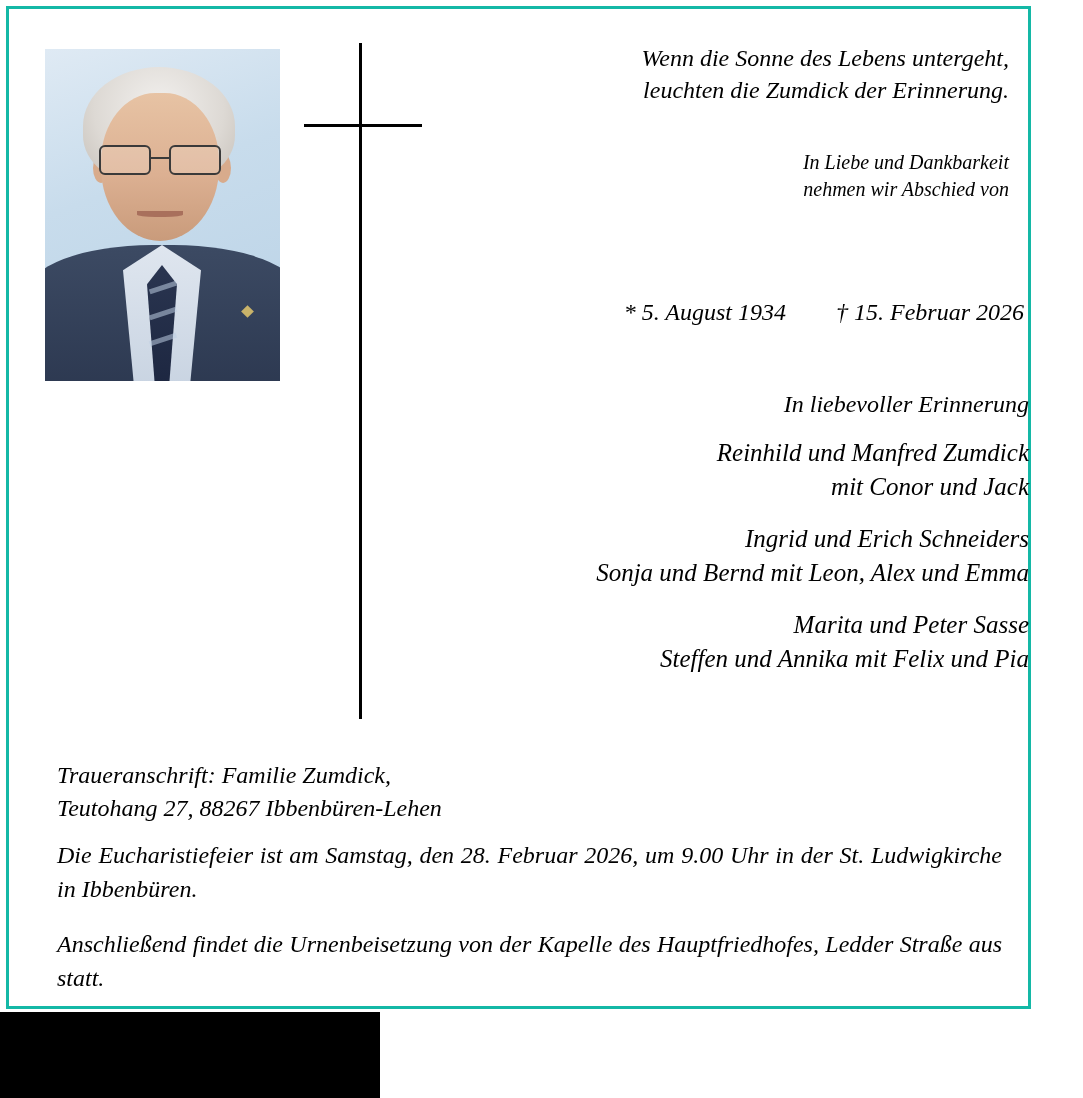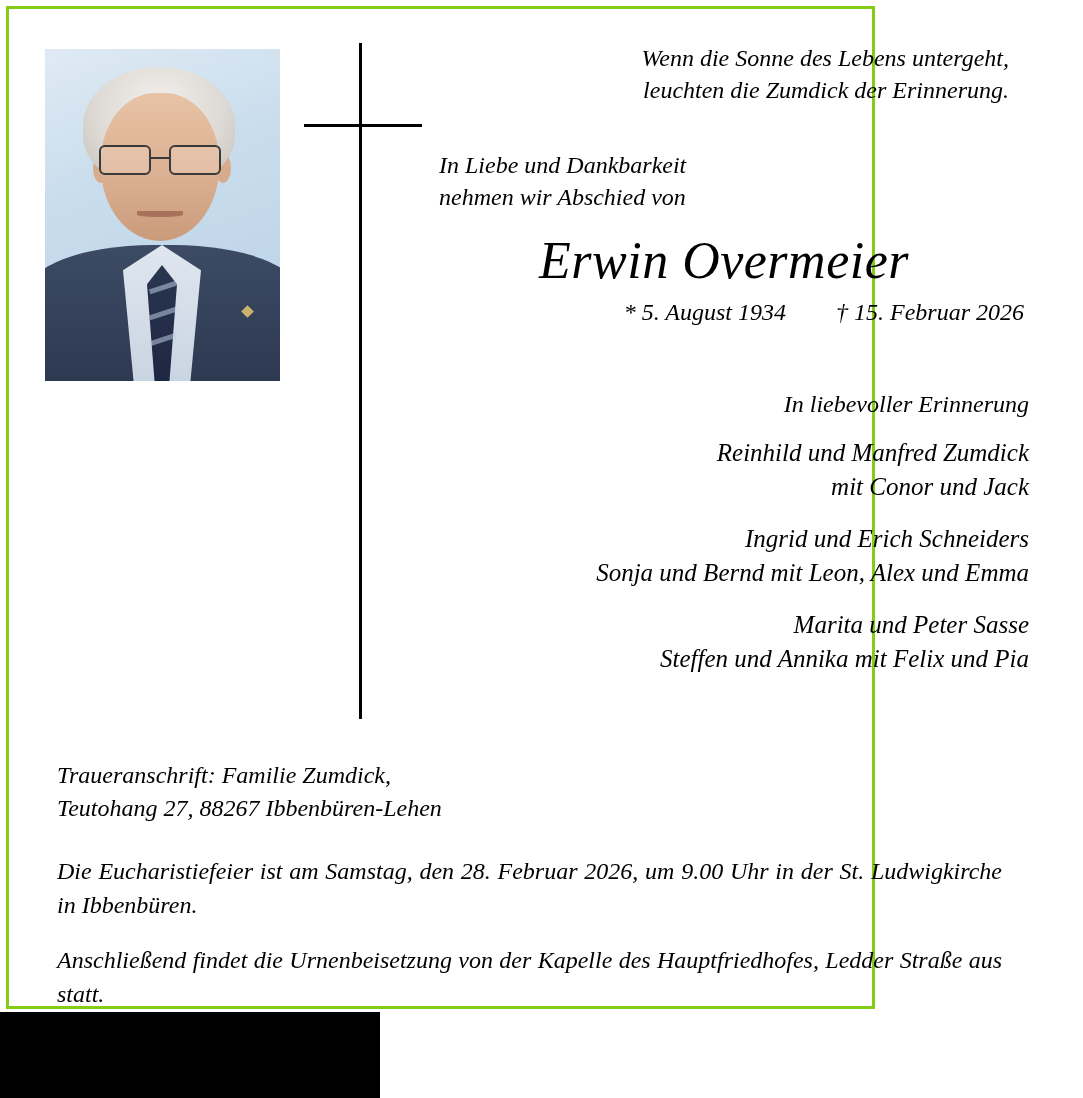--- a/index.html
+++ b/index.html
@@ -14,23 +14,23 @@
     font-family: "Liberation Serif", serif;
     color: #000000;
     position: relative;
     overflow: hidden;
   }
 
   #obituary-card {
     position: absolute;
     left: 6px;
     top: 6px;
-    width: 869px;
+    width: 1025px;
     height: 1003px;
-    border: 3px solid #84cc16;
+    border: 3px solid #14b8a6;
     background: #ffffff;
   }
 
   
   #portrait {
     position: absolute;
     left: 36px;
     top: 40px;
     width: 235px;
     height: 332px;
@@ -181,23 +181,23 @@
     text-align: right;
     font-style: italic;
     font-size: 24px;
     line-height: 1.32;
   }
   #dedication {
     position: absolute;
     left: 430px;
     top: 140px;
     width: 570px;
-    text-align: left;
-    font-style: italic;
-    font-size: 24px;
+    text-align: right;
+    font-style: italic;
+    font-size: 20px;
     line-height: 1.35;
   }
   #deceased-name {
     position: absolute;
     left: 415px;
     top: 222px;
     width: 600px;
     text-align: center;
     font-style: italic;
     font-size: 52px;
@@ -240,21 +240,21 @@
   #lower-block {
     position: absolute;
     left: 48px;
     top: 750px;
     width: 945px;
     font-style: italic;
   }
   #address {
     font-size: 24px;
     line-height: 1.38;
-    margin-bottom: 30px;
+    margin-bottom: 14px;
   }
   #service-info, #burial-info {
     font-size: 24px;
     line-height: 1.4;
     text-align: justify;
     margin-bottom: 22px;
   }
 
   
   #bottom-bar {
@@ -307,21 +307,20 @@
   <div id="verse">
     <div>Wenn die Sonne des Lebens untergeht,</div>
     <div>leuchten die Zumdick der Erinnerung.</div>
   </div>
 
   <div id="dedication">
     <div>In Liebe und Dankbarkeit</div>
     <div>nehmen wir Abschied von</div>
   </div>
 
-  <div id="deceased-name">Erwin Overmeier</div>
 
   <div id="dates">
     <span>* 5. August 1934</span>
     <span class="date-sep"></span>
     <span>† 15. Februar 2026</span>
   </div>
 
   <div id="memory-block">
     <div class="intro">In liebevoller Erinnerung</div>
 

